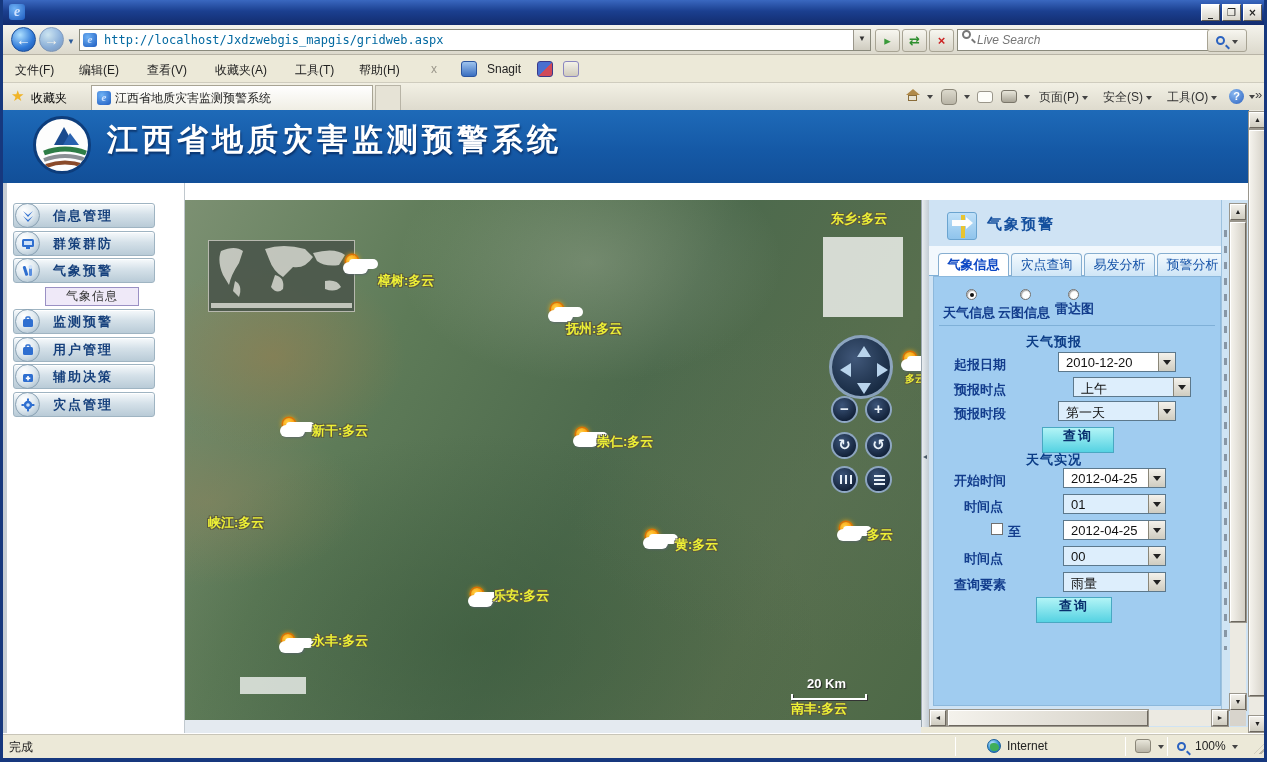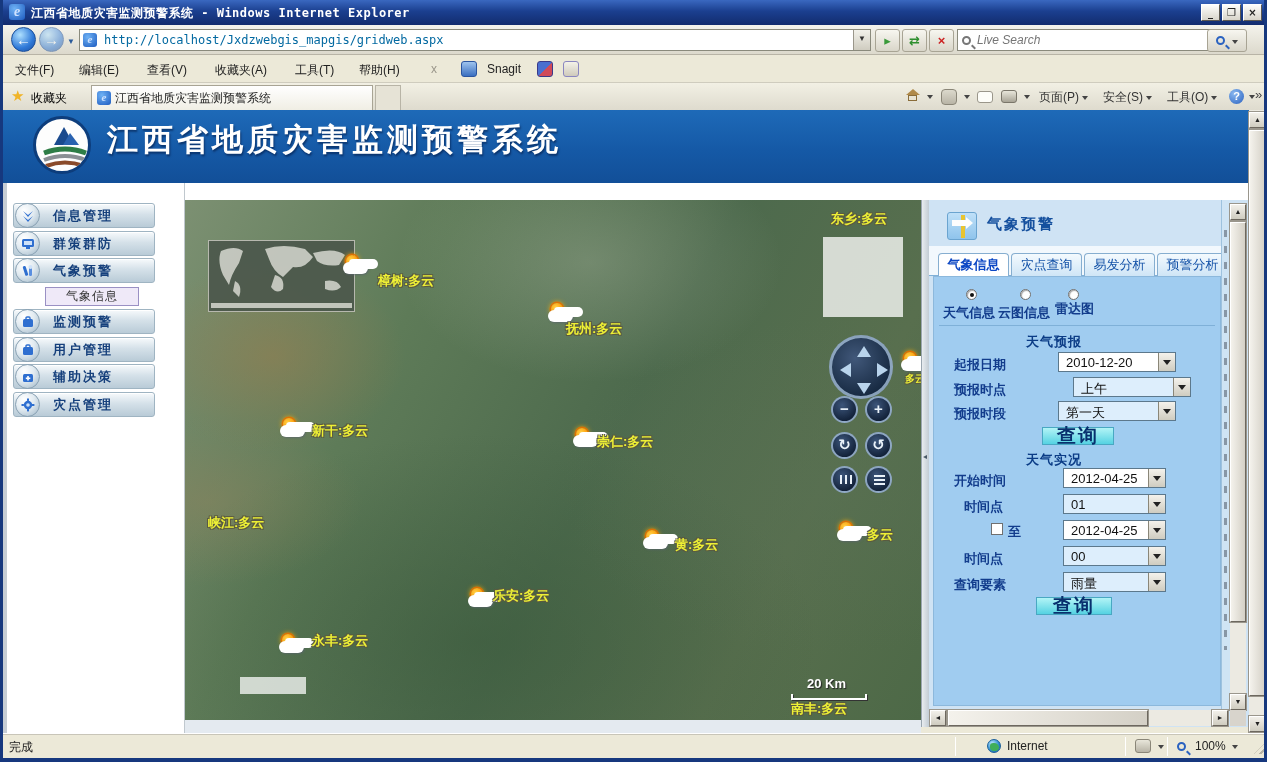--- a/index.html
+++ b/index.html
@@ -27,21 +27,21 @@
     background:radial-gradient(circle at 35% 30%,#aee0ff,#2f79d8 60%,#1b4fa0);
     border:1px solid #1b4f9a;color:#fff;text-align:center;line-height:23px;font-size:15px;font-weight:bold;}
   #addrfield{position:absolute;left:76px;top:4px;width:792px;height:22px;background:#fff;
     border:1px solid #8a8a7c;display:flex;align-items:center;}
   #addrfield input{border:0;outline:0;flex:1;font:12px "DejaVu Sans Mono",monospace;color:#0369a1;padding:0 4px;}
   .mini-arrow-btn{width:17px;height:20px;background:linear-gradient(#f2f1ea,#cfccc0);border-left:1px solid #9a968a;
     text-align:center;line-height:18px;font-size:8px;color:#333;}
   .tbtn{position:absolute;top:4px;width:25px;height:23px;background:linear-gradient(#f7f6f0,#d9d6c9);
     border:1px solid #a8a494;border-radius:3px;text-align:center;line-height:21px;font-weight:bold;font-size:13px;}
   #searchbox{position:absolute;left:954px;top:4px;width:270px;height:22px;background:#fff;border:1px solid #8a8a7c;
-    display:flex;align-items:center;padding-left:4px;}
+    display:flex;padding-left:4px;}
   #searchbox input{border:0;outline:0;flex:1;font:italic 12px "Liberation Sans",sans-serif;color:#777;}
   .mag{display:inline-block;width:9px;height:9px;border:2px solid #777;border-radius:50%;position:relative;margin-right:4px;}
   .mag::after{content:"";position:absolute;left:7px;top:8px;width:5px;height:2px;background:#777;transform:rotate(45deg);}
   .mag.blue{border-color:#2a62c0;}.mag.blue::after{background:#2a62c0;}
 
   
   #menurow{position:absolute;left:0;top:55px;width:1267px;height:28px;background:#ece9d8;border-bottom:1px solid #cfccbe;}
   .menu-item{position:absolute;top:5px;font-size:12px;color:#222;padding:2px 4px;}
   .sq-ico{position:absolute;top:6px;width:16px;height:16px;border-radius:3px;}
 
@@ -140,22 +140,22 @@
   .radio.sel::after{content:"";position:absolute;left:2.5px;top:2.5px;width:4px;height:4px;border-radius:50%;background:#111;}
   .plabel{position:absolute;font-size:13px;font-weight:bold;color:#123c8c;white-space:nowrap;}
   .psect{position:absolute;font-size:13px;font-weight:bold;color:#0b3c86;letter-spacing:1px;}
   .pdivider{position:absolute;left:5px;width:276px;height:0;border-top:1px solid #7fb0d8;}
   .combo{position:absolute;height:20px;background:#fff;border:1px solid #5c788c;display:flex;cursor:pointer;}
   .combo.blue{background:#ddeefc;}
   .combo .val{flex:1;font-size:13px;color:#111;padding:2px 0 0 7px;overflow:hidden;white-space:nowrap;}
   .combo .carr{width:17px;background:linear-gradient(#f4f2ec,#cfccc0);border-left:1px solid #8a8678;position:relative;}
   .combo .carr::after{content:"";position:absolute;left:4px;top:7px;border-left:4px solid transparent;
     border-right:4px solid transparent;border-top:5px solid #222;}
-  .qbtn{position:absolute;height:18px;background:linear-gradient(#b2f4f6,#55d2e2);border:1px solid #49a8c2;
-    color:#08306e;font-size:19px;font-weight:bold;text-align:center;line-height:16px;cursor:pointer;letter-spacing:2px;}
+  .qbtn{position:absolute;height:26px;background:linear-gradient(#b2f4f6,#55d2e2);border:1px solid #49a8c2;
+    color:#08306e;font-size:13px;font-weight:bold;text-align:center;line-height:16px;cursor:pointer;letter-spacing:2px;}
   .checkbox{position:absolute;width:12px;height:12px;background:#fff;border:1px solid #707070;cursor:pointer;}
   #clipstrip{position:absolute;left:292px;top:0;width:9px;height:510px;background:#cfe4f4;
     border-left:1px solid #9ec2de;overflow:hidden;}
   #clipstrip .frag{position:absolute;left:2px;top:30px;width:3px;height:420px;
     background:repeating-linear-gradient(180deg,#6a7684 0 7px,transparent 7px 16px);opacity:.7;}
 
   
   .sb-btn{position:absolute;width:16px;height:16px;background:linear-gradient(#f2f0ea,#cfccc0);
     border:1px solid #fff;border-right-color:#6d685f;border-bottom-color:#6d685f;outline:1px solid #9a968c;
     text-align:center;line-height:14px;font-size:7px;color:#222;cursor:pointer;}
@@ -178,21 +178,20 @@
   .housebase{position:absolute;width:9px;height:6px;background:#e8e4d4;border:1px solid #8a6d3a;}
   .houseroof{position:absolute;width:0;height:0;border-left:7px solid transparent;border-right:7px solid transparent;border-bottom:6px solid #b08a4a;}
 </style>
 </head>
 <body>
 
 <div id="win">
 
   <div id="titlebar">
     <span class="ie-e abs" style="left:6px;top:4px;">e</span>
-    <span class="wtitle">江西省地质灾害监测预警系统 - Windows Internet Explorer</span>
     <div class="winbtn" style="left:1198px;">_</div>
     <div class="winbtn" style="left:1219px;">❐</div>
     <div class="winbtn" style="left:1240px;">×</div>
   </div>
 
   <div id="addrrow">
     <div class="navcirc" style="left:8px;">←</div>
     <div class="navcirc" style="left:36px;opacity:.5;">→</div>
     <span class="txt" style="left:64px;top:12px;font-size:8px;color:#2a5a9a;">▼</span>
     <div id="addrfield">

